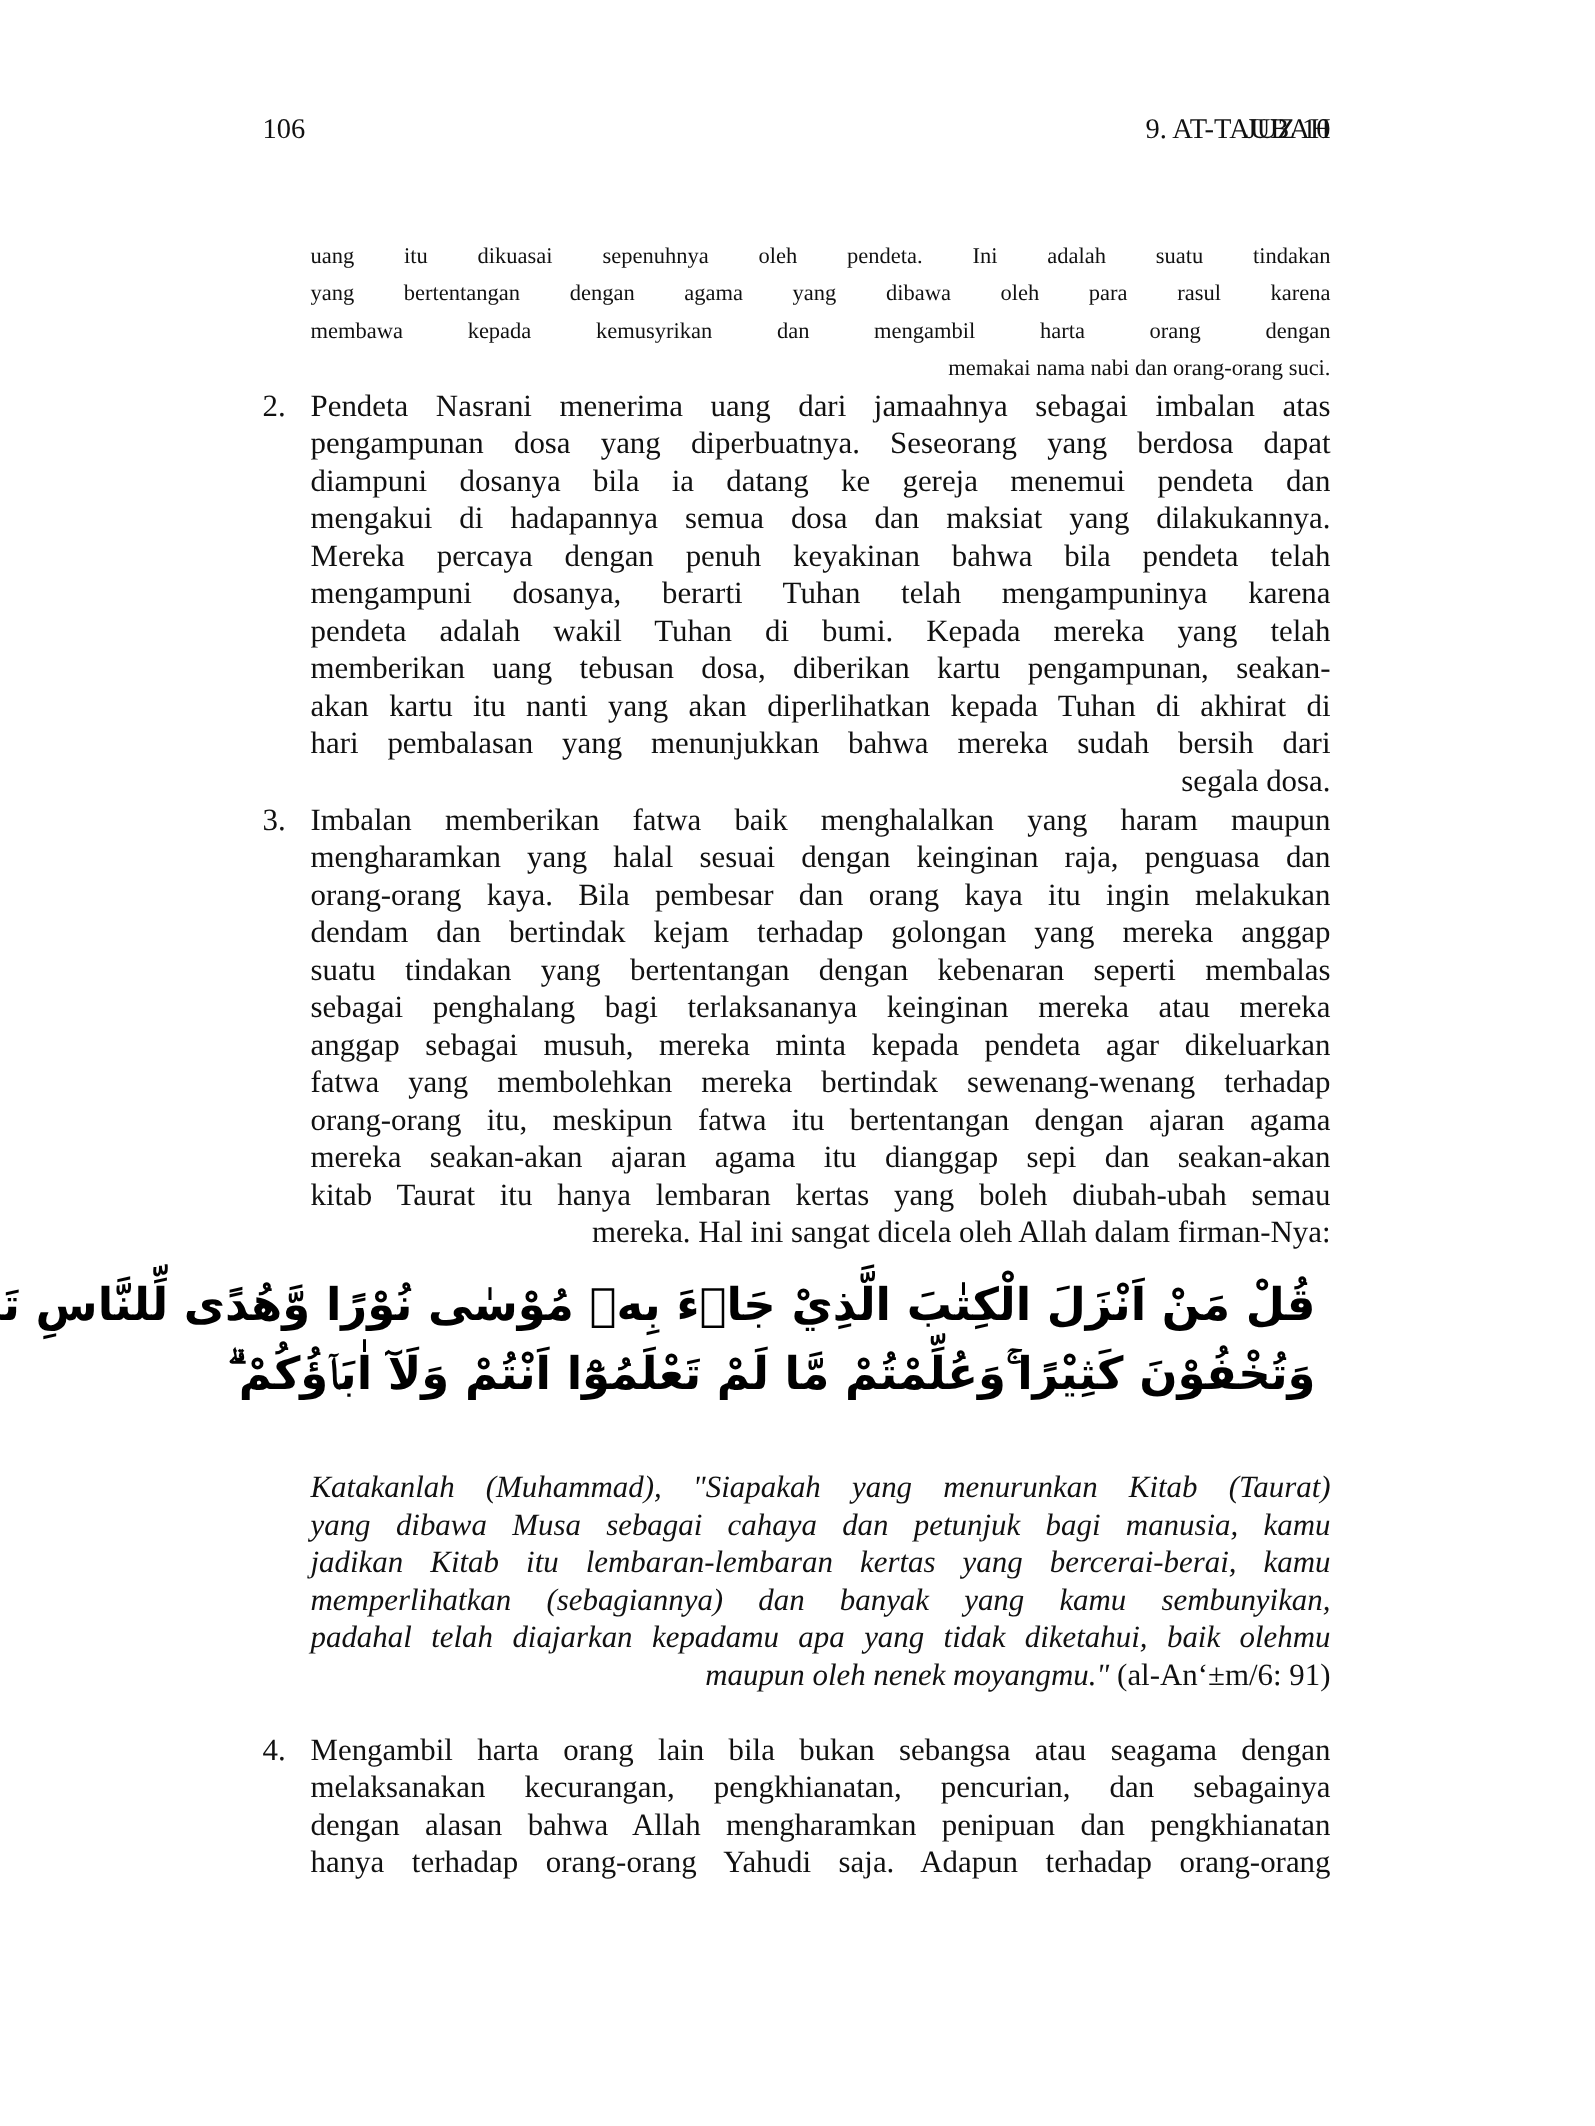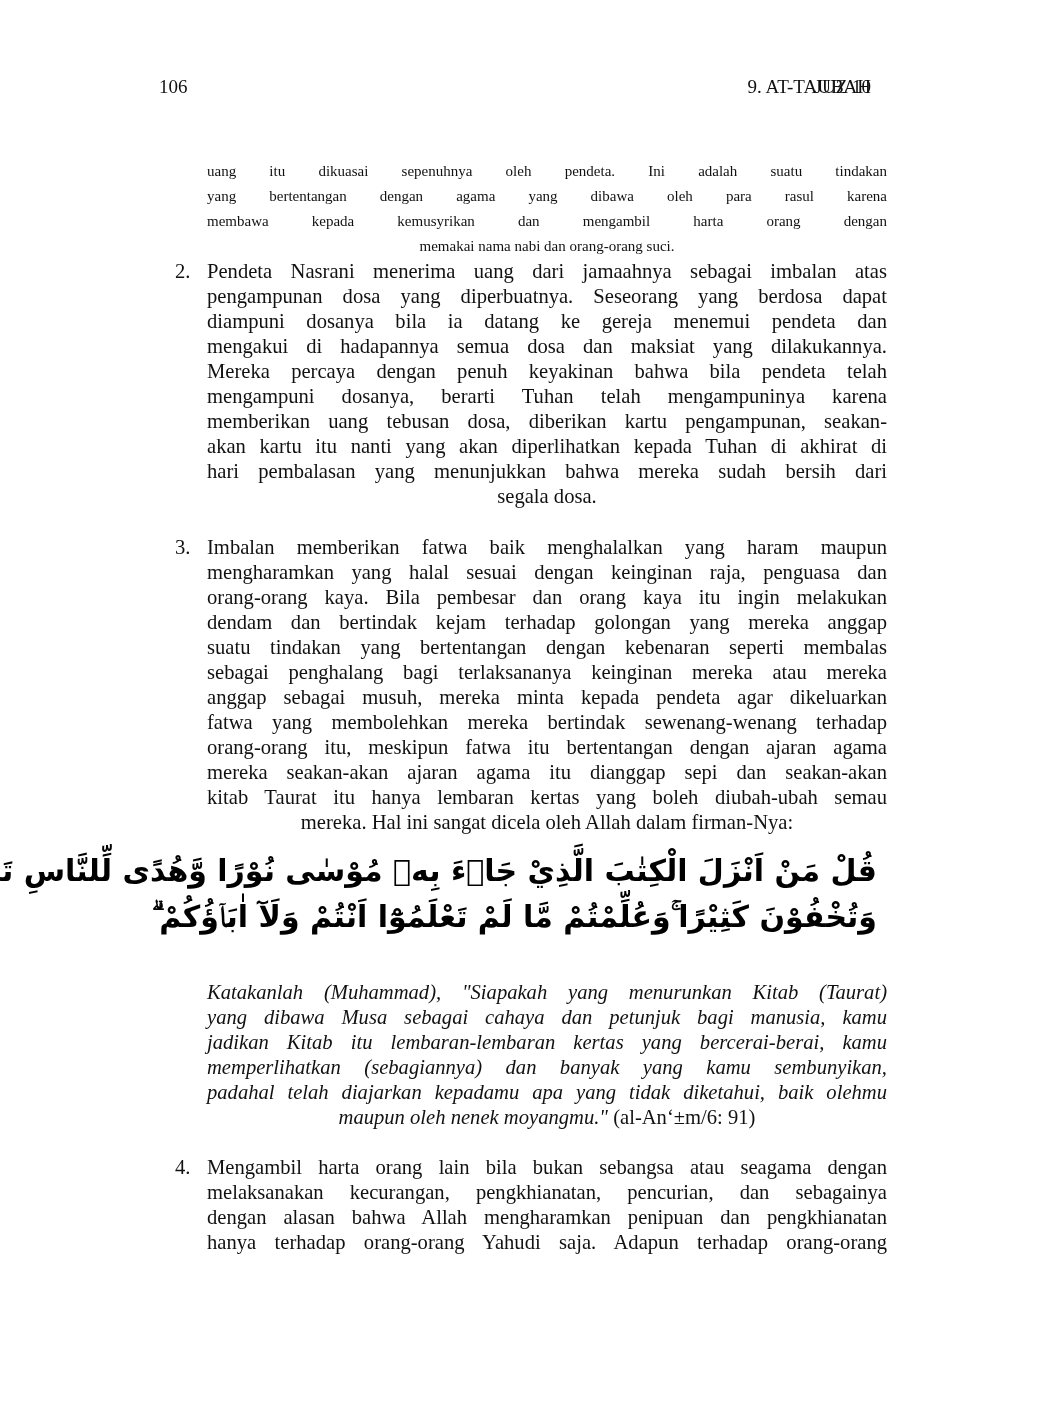--- a/index.html
+++ b/index.html
@@ -11,21 +11,21 @@
       width: 1063px;
       height: 1417px;
       position: relative;
       overflow: hidden;
       font-family: "Liberation Serif", "DejaVu Serif", serif;
       color: #111111;
     }
     .header {
       position: absolute;
       top: 76px;
-      left: 159px;
+      left: 175px;
       width: 712px;
       height: 26px;
       font-size: 19px;
     }
     .header .page-num { position: absolute; left: 0; top: 0; }
     .header .chapter { position: absolute; left: 0; right: 0; top: 0; text-align: right; }
     .header .juz { position: absolute; right: 0; top: 0; }
 
     .body-text {
       position: absolute;
@@ -54,21 +54,21 @@
     }
     .justify-line {
       display: block;
       text-align: justify;
       text-align-last: justify;
       white-space: nowrap;
       height: 25px;
     }
     .last-line {
       display: block;
-      text-align: center;
+      text-align: right;
       height: 25px;
     }
 
     .arabic-block {
       position: absolute;
       left: 205px;
       top: 848px;
       width: 672px;
       height: 108px;
       direction: rtl;
@@ -111,20 +111,21 @@
 
 <div class="list-item" style="top:259px;">
   <span class="num">2.</span>
   <div class="txt">
     <span class="justify-line">Pendeta Nasrani menerima uang dari jamaahnya sebagai imbalan atas</span>
     <span class="justify-line">pengampunan dosa yang diperbuatnya. Seseorang yang berdosa dapat</span>
     <span class="justify-line">diampuni dosanya bila ia datang ke gereja menemui pendeta dan</span>
     <span class="justify-line">mengakui di hadapannya semua dosa dan maksiat yang dilakukannya.</span>
     <span class="justify-line">Mereka percaya dengan penuh keyakinan bahwa bila pendeta telah</span>
     <span class="justify-line">mengampuni dosanya, berarti Tuhan telah mengampuninya karena</span>
+    <span class="justify-line">pendeta adalah wakil Tuhan di bumi. Kepada mereka yang telah</span>
     <span class="justify-line">memberikan uang tebusan dosa, diberikan kartu pengampunan, seakan-</span>
     <span class="justify-line">akan kartu itu nanti yang akan diperlihatkan kepada Tuhan di akhirat di</span>
     <span class="justify-line">hari pembalasan yang menunjukkan bahwa mereka sudah bersih dari</span>
     <span class="last-line">segala dosa.</span>
   </div>
 </div>
 
 <div class="list-item" style="top:535px;">
   <span class="num">3.</span>
   <div class="txt">

